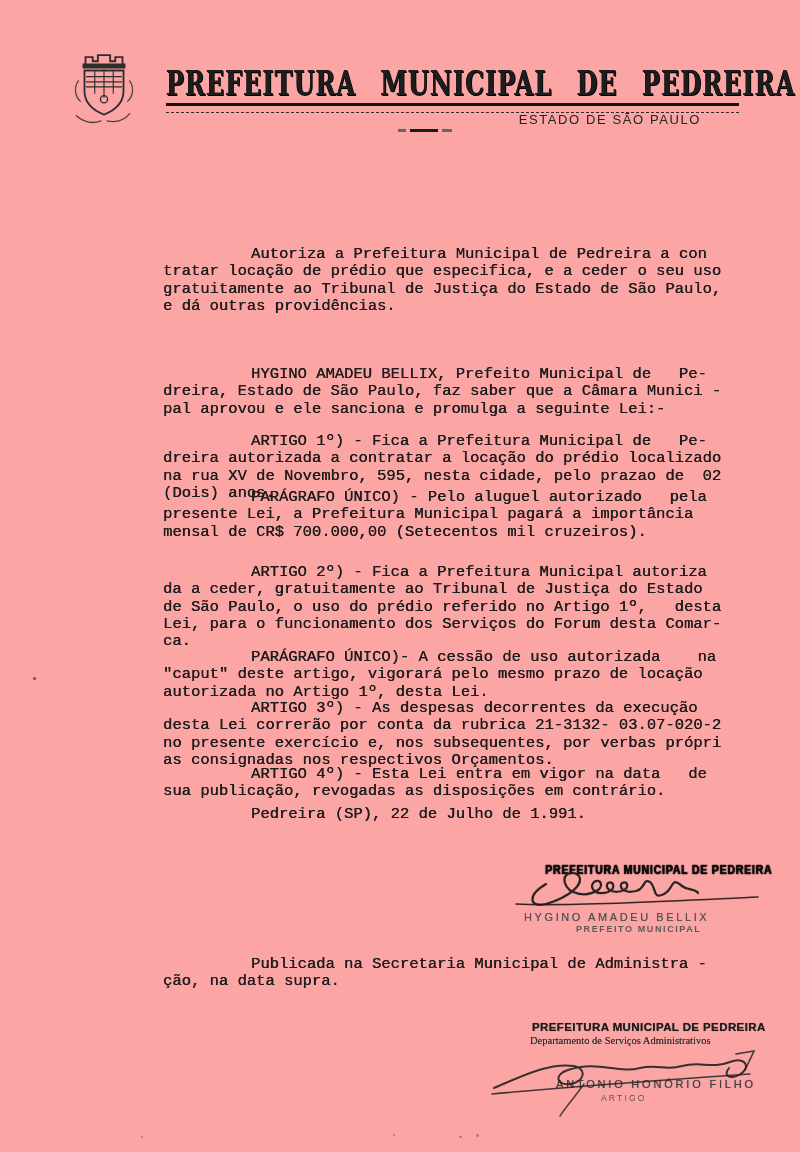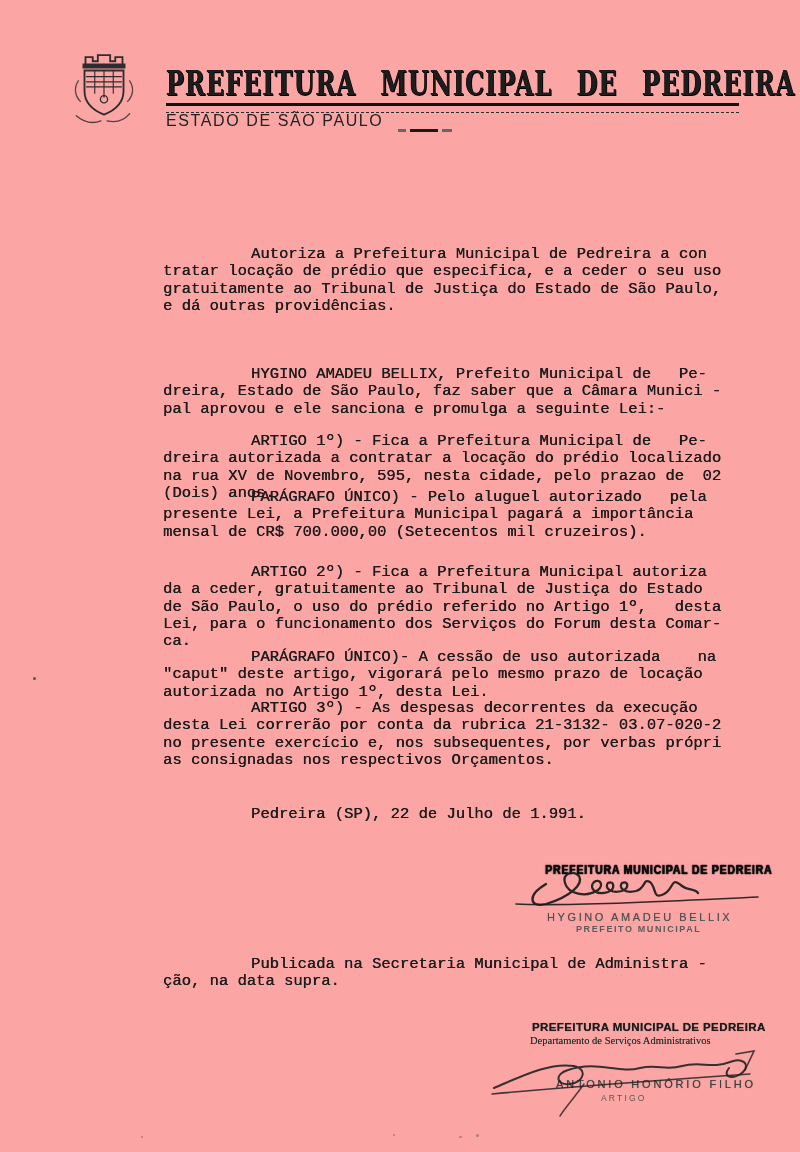--- a/index.html
+++ b/index.html
@@ -13,41 +13,41 @@
   .hdr-title{
     position:absolute;left:166px;top:62px;width:540px;white-space:nowrap;
     font-family:"DejaVu Serif","Liberation Serif",serif;font-weight:bold;
     font-size:24px;letter-spacing:1px;word-spacing:15px;
     transform:scaleY(1.42);transform-origin:left top;
     text-shadow:0.7px 0.6px 0 #000,-0.3px 0.3px 0 #000;
   }
   .hdr-rule{position:absolute;left:166px;top:103px;width:573px;height:6px;
     border-top:3px solid #111;border-bottom:1.5px dashed #2a2a2a;}
   .hdr-sub{
-    position:absolute;left:166px;top:112px;width:535px;text-align:left;
+    position:absolute;left:166px;top:112px;width:535px;text-align:right;
     font-family:"Liberation Sans","DejaVu Sans",sans-serif;
-    font-size:16px;letter-spacing:1.6px;color:#222;
+    font-size:13px;letter-spacing:1.6px;color:#222;
   }
   .hdr-sub-rule{position:absolute;left:398px;top:129px;width:54px;height:3px;
     background:linear-gradient(90deg,#666 0 8px,transparent 8px 12px,#1a1a1a 12px 40px,transparent 40px 44px,#666 44px 54px);}
   
   .tw{white-space:pre-wrap;font-size:15.5px;line-height:17.3px;
       text-shadow:0.35px 0 0 currentColor;}
   .para{position:absolute;left:163px;width:570px;text-indent:88px;}
   .law-title{position:absolute;left:260px;top:172px;white-space:pre;}
   .law-title .b{font-weight:bold;text-shadow:0.8px 0 0 currentColor;}
   .date-line{position:absolute;left:251px;top:806px;white-space:pre;text-align:center;}
   
   .sans{font-family:"Liberation Sans","DejaVu Sans",sans-serif;}
   .stamp1-title{position:absolute;left:545px;top:861px;width:215px;
     font-size:10.5px;font-weight:900;letter-spacing:0.8px;color:#0d0d0d;
     text-shadow:0 0 1.3px #000,0.6px 0.2px 0.9px #000;white-space:nowrap;
     transform:scaleY(1.25);transform-origin:left top;}
   .sig1{position:absolute;left:512px;top:864px;width:250px;height:50px;z-index:3;}
-  .stamp1-name{position:absolute;left:547px;top:911px;font-size:11px;
+  .stamp1-name{position:absolute;left:524px;top:911px;font-size:11px;
     letter-spacing:2.6px;color:#4f4f4f;white-space:nowrap;
     text-shadow:0 0 0.8px #777;}
   .stamp1-role{position:absolute;left:576px;top:924px;font-size:9px;
     font-weight:bold;letter-spacing:1.6px;color:#5a5a5a;white-space:nowrap;}
   .stamp2-title{position:absolute;left:532px;top:1021px;font-size:11.5px;
     font-weight:bold;letter-spacing:0.4px;color:#1c1c1c;white-space:nowrap;
     text-shadow:0 0 0.7px #333;}
   .stamp2-sub{position:absolute;left:530px;top:1035px;font-size:10.5px;
     color:#2e2e2e;white-space:nowrap;text-shadow:0 0 0.6px #555;font-family:Liberation Serif, serif;}
   .sig2{position:absolute;left:488px;top:1038px;width:280px;height:80px;z-index:3;}
@@ -102,20 +102,22 @@
 de São Paulo, o uso do prédio referido no Artigo 1º,   desta
 Lei, para o funcionamento dos Serviços do Forum desta Comar-
 ca.</div>
   <div class="tw para" style="top:649px">PARÁGRAFO ÚNICO)- A cessão de uso autorizada    na
 "caput" deste artigo, vigorará pelo mesmo prazo de locação
 autorizada no Artigo 1º, desta Lei.</div>
   <div class="tw para" style="top:700px">ARTIGO 3º) - As despesas decorrentes da execução
 desta Lei correrão por conta da rubrica 21-3132- 03.07-020-2
 no presente exercício e, nos subsequentes, por verbas própri
 as consignadas nos respectivos Orçamentos.</div>
+  <div class="tw para" style="top:766px">ARTIGO 4º) - Esta Lei entra em vigor na data   de
+sua publicação, revogadas as disposições em contrário.</div>
   <div class="tw date-line">Pedreira (SP), 22 de Julho de 1.991.</div>
 
   <div class="sans stamp1-title">PREFEITURA MUNICIPAL DE PEDREIRA</div>
   <svg class="sig1" viewBox="0 0 250 50">
     <g fill="none" stroke="#1a1a1a" stroke-linecap="round">
       <path stroke-width="1.6" d="M4,40 C60,43 180,36 246,33" opacity="0.9"></path>
       <path stroke-width="2.3" opacity="0.92" d="M34,20 C14,32 18,44 34,40 C58,33 72,20 67,12 C62,6 50,9 53,19 C56,30 74,34 86,26 C92,21 88,14 82,18 C76,24 84,32 96,28 C104,25 102,16 96,19 C92,23 98,30 110,27 C118,24 116,16 110,19 C106,23 112,30 124,27 C134,24 131,14 138,18 C145,24 140,36 152,30 C163,24 158,12 170,22 C176,27 182,24 186,29"></path>
     </g>
   </svg>
   <div class="sans stamp1-name">HYGINO AMADEU BELLIX</div>

